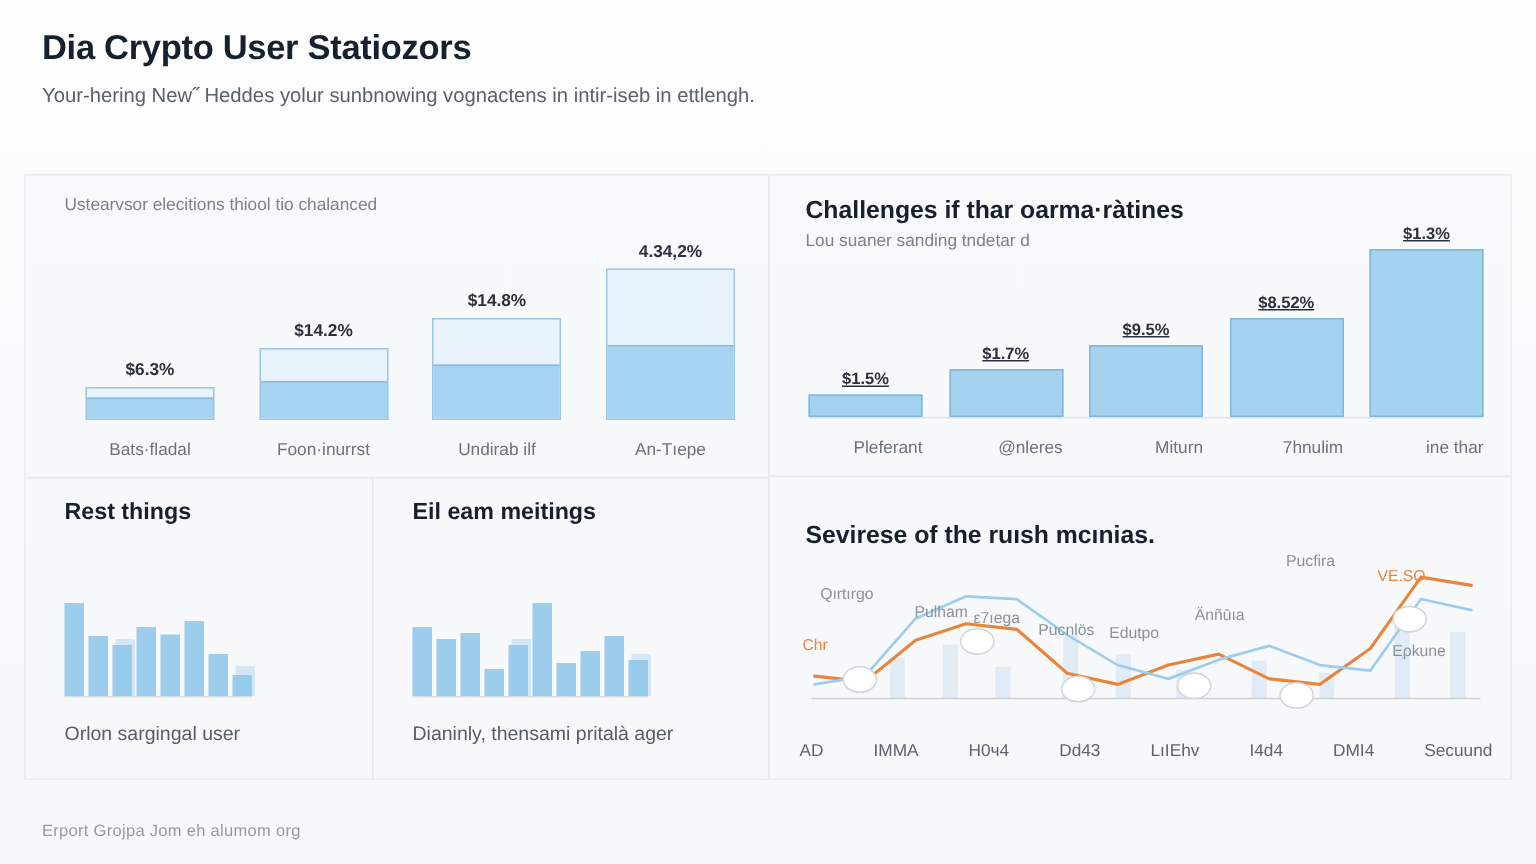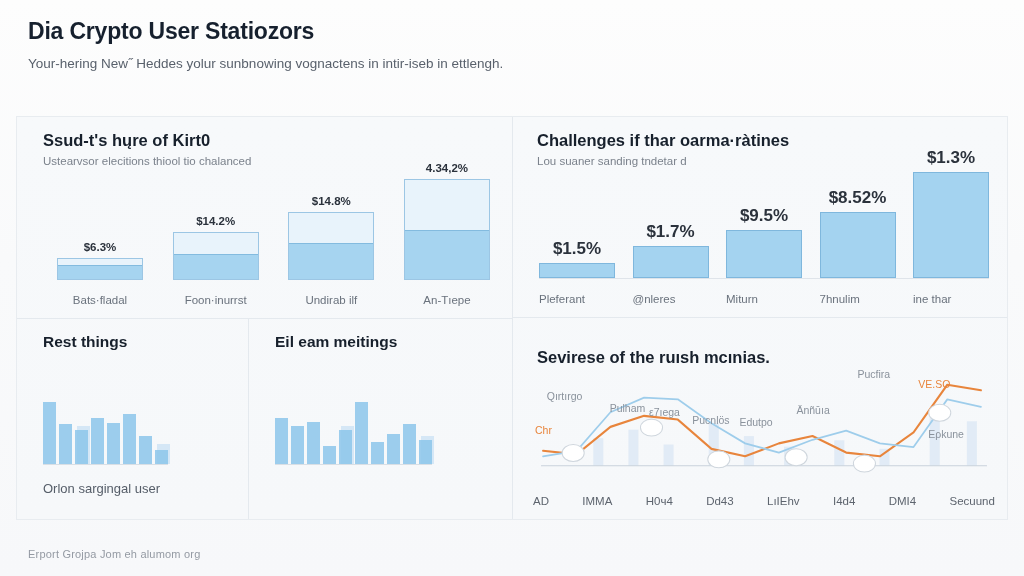--- a/index.html
+++ b/index.html
@@ -72,27 +72,27 @@
   }
   .xlabel{width:86px;text-align:center;font-size:11.5px;color:#6a727d;white-space:nowrap;}
 
   
   .bars-plain{
     position:absolute;left:26px;right:18px;bottom:38px;height:130px;
     display:flex;align-items:flex-end;justify-content:space-between;
     border-bottom:1px solid #dfe4ea;
   }
   .pbar-wrap{width:76px;display:flex;flex-direction:column;align-items:center;justify-content:flex-end;height:100%;}
-  .pbar-val{font-size:17px;font-weight:bold;color:#2b323c;margin-bottom:4px;white-space:nowrap;}
+  .pbar-val{font-size:11px;font-weight:bold;color:#2b323c;margin-bottom:4px;white-space:nowrap;text-decoration:underline;}
   .pbar{width:76px;background:#a4d3f0;border:1px solid #7fb7dd;box-sizing:border-box;}
   .xlabels2{
     position:absolute;left:26px;right:18px;bottom:12px;
     display:flex;justify-content:space-between;
   }
-  .xlabel2{width:76px;text-align:left;font-size:11.5px;color:#6a727d;white-space:nowrap;margin-top:24px;}
+  .xlabel2{width:76px;text-align:right;font-size:11.5px;color:#6a727d;white-space:nowrap;margin-top:24px;}
 
   
   .mini{
     position:absolute;left:26px;bottom:54px;height:86px;
     display:flex;align-items:flex-end;gap:3px;
     border-bottom:1px solid #d9dfe5;padding-bottom:0;
   }
   .mbar{width:13px;background:#8cc6ea;opacity:.85;}
   .mbar.pale{background:#cfe4f4;}
 
@@ -119,21 +119,20 @@
   <div class="header">
     <h1 class="title">Dia Crypto User Statiozors</h1>
     <p class="subtitle">Your-hering New˝ Heddes yolur sunbnowing vognactens in intir-iseb in ettlengh.</p>
   </div>
 
   <div class="board">
 
     <div class="col-left">
 
       <div class="cell-top-left">
-        <h2 class="panel-title">Ssud-t's hųre of Kirt0</h2>
         <p class="panel-sub">Ustearvsor elecitions thiool tio chalanced</p>
 
         <div class="bars-stacked" id="stackedBars">
             <div class="sbar-wrap">
               <div class="sbar-val">$6.3%</div>
               <div class="sbar" style="height: 22px;">
                 <div class="lower" style="height: 14px;"></div>
               </div>
             </div>
             <div class="sbar-wrap">
@@ -227,20 +226,21 @@
                 <div class="mbar" style="height: 30px; position: relative;"></div>
               </div>
               <div style="position: relative; display: flex; align-items: flex-end;">
                 <div class="mbar" style="height: 40px; position: relative;"></div>
               </div>
               <div style="position: relative; display: flex; align-items: flex-end;">
                 <div class="mbar pale" style="height: 28px; position: absolute; left: 2px; bottom: 0px; width: 13px;"></div>
                 <div class="mbar" style="height: 24px; position: relative;"></div>
               </div>
             </div>
+          <div class="panel-caption">Dianinly, thensami pritalà ager</div>
         </div>
 
       </div>
     </div>
 
     <div class="col-right">
 
       <div class="cell-tr">
         <h2 class="panel-title">Challenges if thar&nbsp;oarma·ràtines</h2>
         <p class="panel-sub">Lou suaner sanding tndetar d</p>

